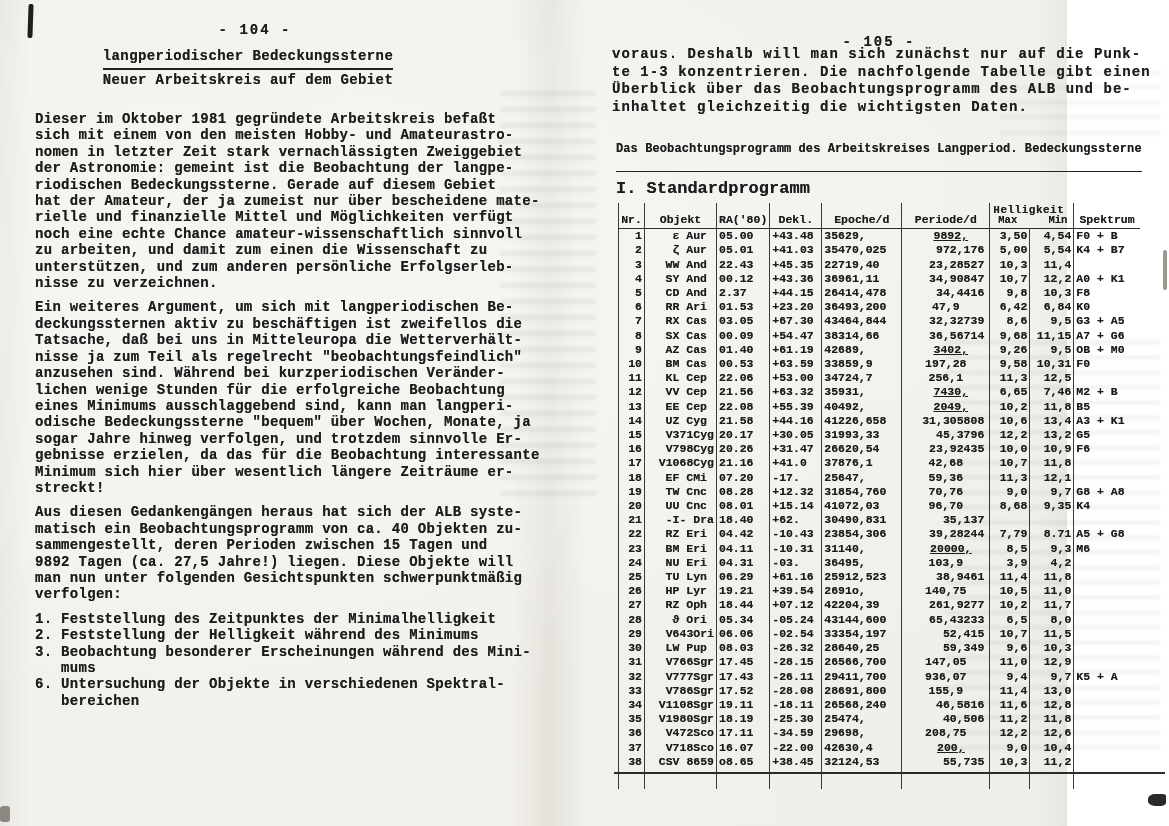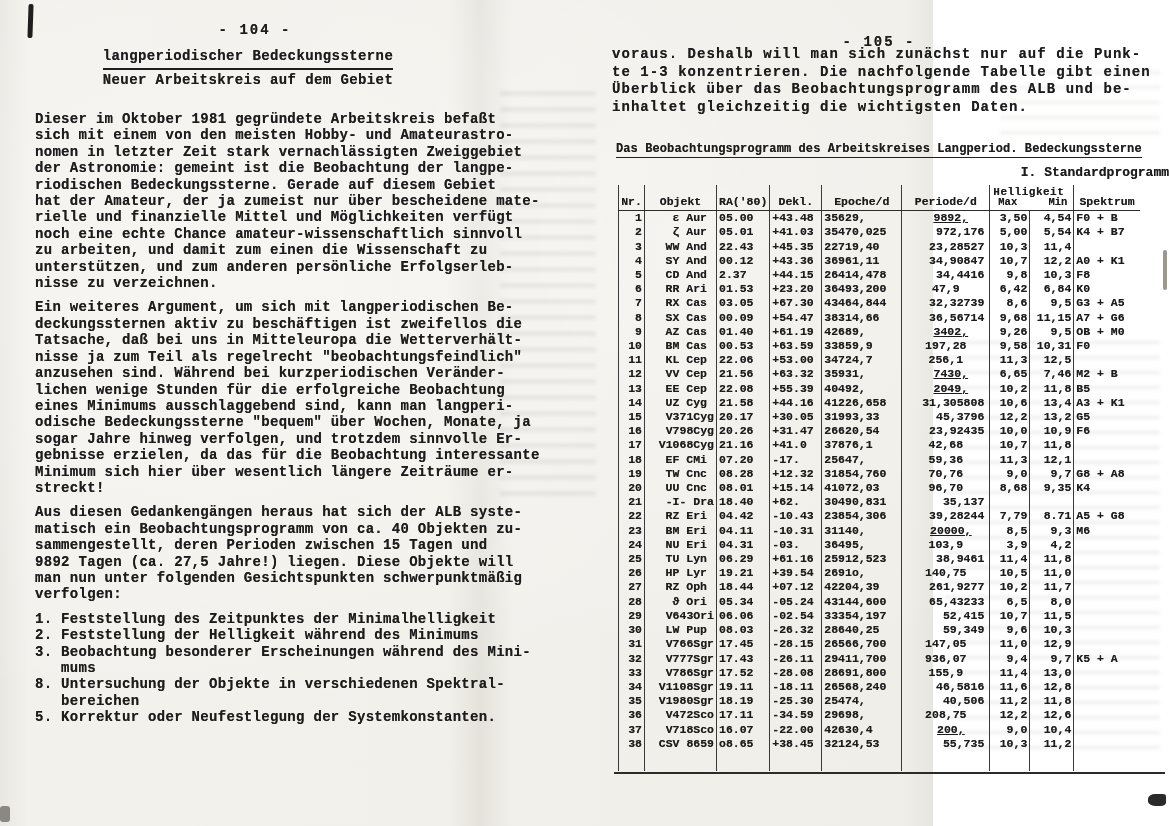--- a/index.html
+++ b/index.html
@@ -2,43 +2,43 @@
 <html><head>
 <meta charset="utf-8">
 <style>
   html,body{margin:0;padding:0;}
   body{
     width:1169px;height:826px;overflow:hidden;
     font-family:"Liberation Mono","DejaVu Sans Mono",monospace;
     color:#1c1c1c;
   }
   .canvas{
-    position:relative;width:933px;height:826px;
+    position:relative;width:1067px;height:826px;
     background:
       radial-gradient(ellipse at 25% 35%, rgba(255,255,255,0.35) 0%, transparent 60%),
       radial-gradient(ellipse at 78% 30%, rgba(255,255,255,0.25) 0%, transparent 55%),
       linear-gradient(90deg,#e9e7e1 0,#f3f1ec 3%,#f2f0ea 48%,#e4e2db 51.5%,#f2f0eb 55%,#f0eee8 97%,#e7e5df 100%);
   }
   .page{position:absolute;top:0;height:826px;}
   .page-left{left:30px;width:572px;}
   .page-right{left:606px;width:563px;}
   .ink{color:#1c1c1c;text-shadow:0 0 0.5px rgba(20,20,20,0.65);font-weight:bold;}
   .pageno{font-size:14px;letter-spacing:2px;text-align:center;}
   .pageno-left{margin:22px 0 0 158px;width:134px;}
   .pageno-right{position:absolute;top:34px;left:206px;width:134px;}
   .heading{margin:8px 0 0 44px;width:348px;text-align:center;font-size:14px;line-height:21px;letter-spacing:0.4px;}
   .heading .ul2{display:inline-block;border-bottom:2px solid #1f1f1f;padding-bottom:1px;}
   .para{white-space:pre-wrap;font-size:14px;line-height:16.4px;letter-spacing:0.3px;margin:0 0 8px 5px;}
   .para.first{margin-top:20px;}
   .list{margin:0 0 8px 5px;}
   .list-item{white-space:pre-wrap;font-size:14px;line-height:16.4px;letter-spacing:0.3px;font-family:Liberation Mono, monospace;}
   .intro{margin:46px 0 0 6px;line-height:17.5px;letter-spacing:1.05px;width:556px;}
   .tbl-title{margin:26px 0 0 10px;font-size:12px;letter-spacing:0.1px;}
-  .tbl-title span{display:inline-block;border-bottom:1.4px solid #222;padding-bottom:1px;}
-  .tbl-subtitle{margin:7px 0 0 10px;font-size:13px;text-align:right;}
+  .tbl-title span{display:inline-block;border-bottom:1.4px solid #222;padding-bottom:15px;}
+  .tbl-subtitle{margin:7px 0 0 10px;font-size:17px;}
   table.obs{border-collapse:collapse;margin:5px 0 0 12px;table-layout:fixed;font-size:11.5px;padding-left:15px;}
   table.obs th,table.obs td{
     padding:0 2px;height:14.2px;line-height:14.2px;overflow:hidden;white-space:nowrap;
     border-left:1px solid #3a3a3a;font-weight:bold;text-shadow:0 0 0.5px rgba(20,20,20,0.6);
   }
   table.obs thead th{border-bottom:1.5px solid #2c2c2c;vertical-align:bottom;font-size:11.5px;height:24px;text-align:center;padding-bottom:1px;}
   col.w-nr{width:26px;} col.w-obj{width:72px;} col.w-ra{width:50px;} col.w-dekl{width:52px;}
   col.w-ep{width:80px;} col.w-per{width:88px;} col.w-max{width:40px;} col.w-min{width:44px;} col.w-spek{width:66px;}
   th.c-hell{position:relative;}
   th.c-hell .hl{position:absolute;top:0px;left:3px;font-size:11px;letter-spacing:0.5px;}
@@ -108,23 +108,22 @@
 matisch ein Beobachtungsprogramm von ca. 40 Objekten zu-
 sammengestellt, deren Perioden zwischen 15 Tagen und
 9892 Tagen (ca. 27,5 Jahre!) liegen. Diese Objekte will
 man nun unter folgenden Gesichtspunkten schwerpunktmäßig
 verfolgen:</p>
     <div class="list">
       <div class="list-item">1. Feststellung des Zeitpunktes der Minimalhelligkeit</div>
       <div class="list-item">2. Feststellung der Helligkeit während des Minimums</div>
       <div class="list-item">3. Beobachtung besonderer Erscheinungen während des Mini-
    mums</div>
-      <div class="list-item">8. Untersuchung der Objekte in verschiedenen Spektral-
+      <div class="list-item">6. Untersuchung der Objekte in verschiedenen Spektral-
    bereichen</div>
-      <div class="list-item">5. Korrektur oder Neufestlegung der Systemkonstanten.</div>
     </div>
   </div>
 
   <div class="page page-right ink">
     <div class="pageno pageno-right">- 105 -</div>
     <p class="para intro">voraus. Deshalb will man sich zunächst nur auf die Punk-
 te 1-3 konzentrieren. Die nachfolgende Tabelle gibt einen
 Überblick über das Beobachtungsprogramm des ALB und be-
 inhaltet gleichzeitig die wichtigsten Daten.</p>
     <div class="tbl-title"><span>Das Beobachtungsprogramm des Arbeitskreises Langperiod. Bedeckungssterne</span></div>

